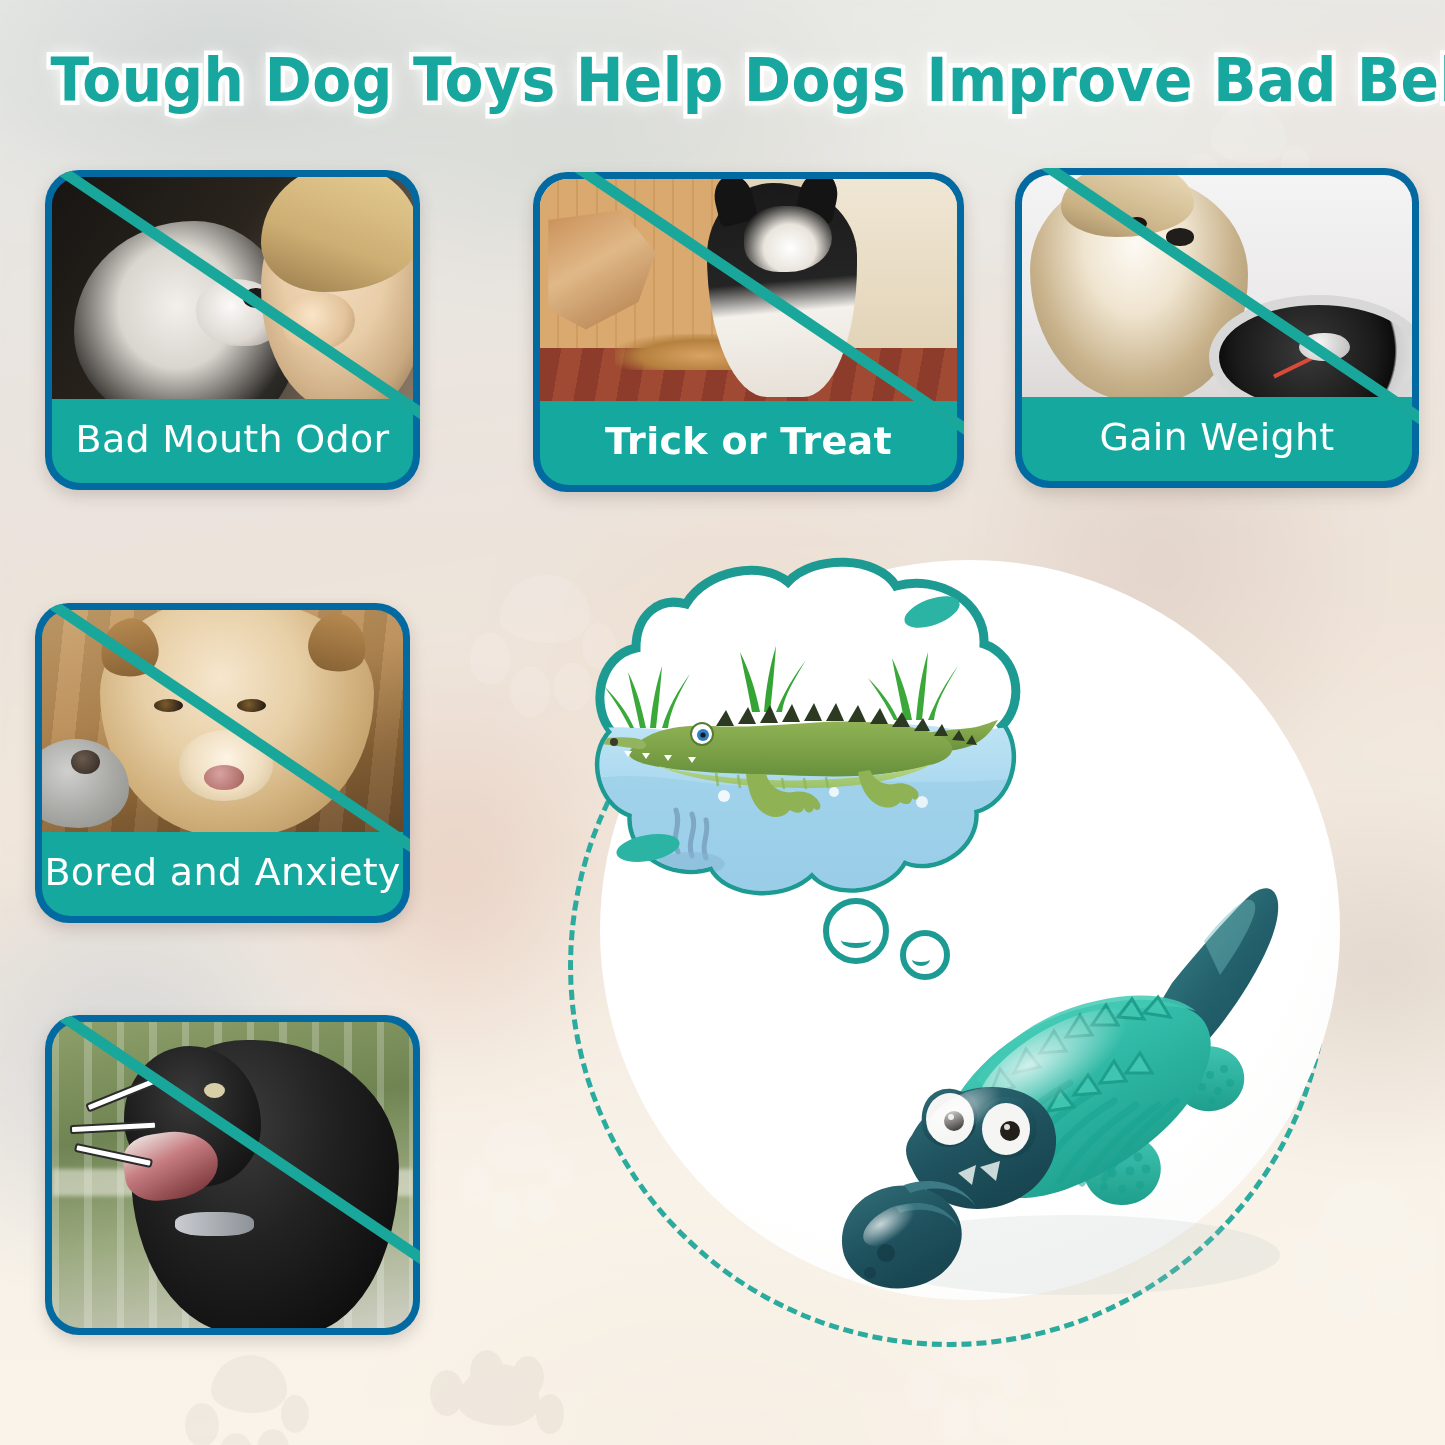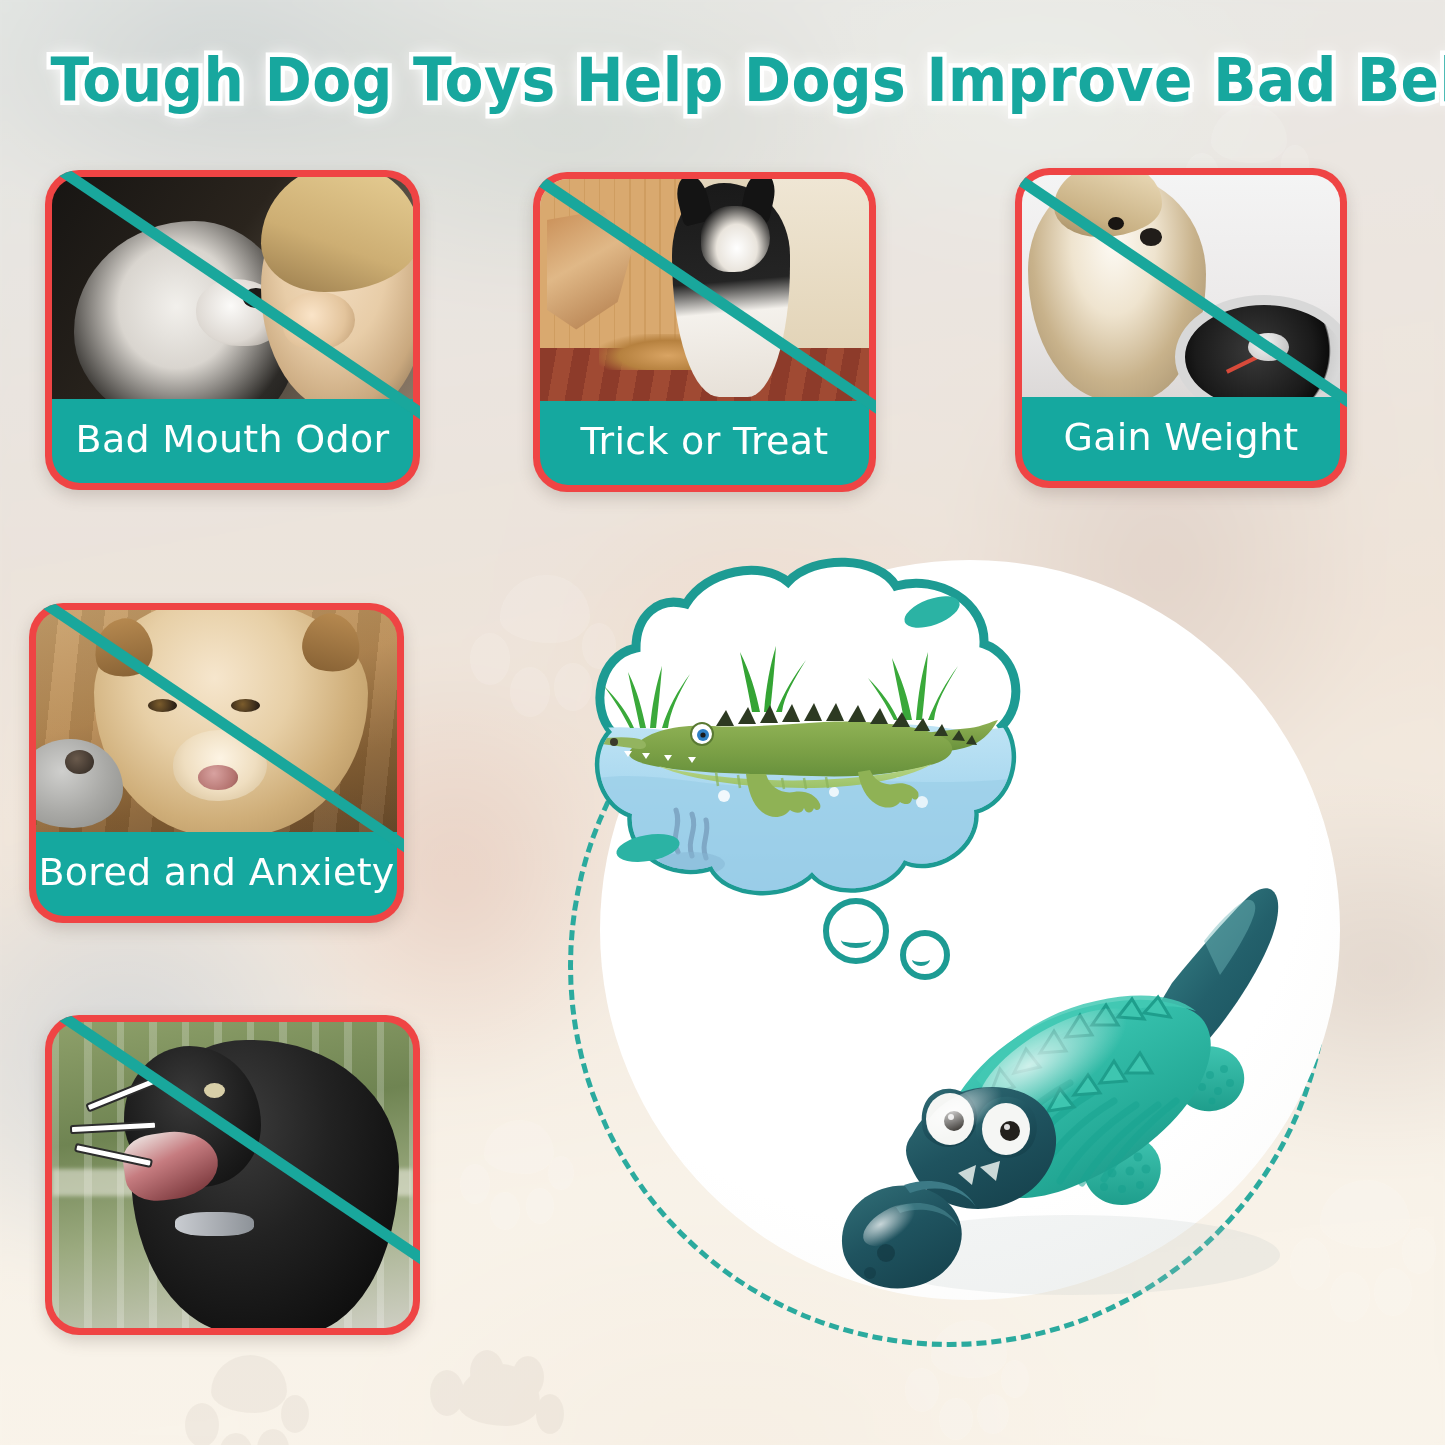--- a/index.html
+++ b/index.html
@@ -69,21 +69,21 @@
     paint-order: stroke fill;
     text-shadow: 0 0 14px rgba(255,255,255,.95), 0 0 22px rgba(255,255,255,.8);
     white-space: nowrap;
     z-index: 6;
   }
 
   
   .card {
     position: absolute;
     border-radius: 34px;
-    background: #ef4444;
+    background: #0369a1;
     padding: 7px;
     box-shadow: 0 6px 16px rgba(90,75,65,.22);
     overflow: hidden;
     z-index: 5;
   }
   .card-inner {
     position: relative;
     width: 100%; height: 100%;
     border-radius: 28px;
     overflow: hidden;
@@ -348,59 +348,59 @@
           <div class="woman"></div>
             <div class="hair"></div>
             <div class="hand"></div>
         </div>
       </div>
       <div class="label-band">Bad Mouth Odor</div>
     </div>
     <div class="slash"></div>
   </div>
 
-  <div class="card" style="left:533px; top:172px; width:343px; height:320px;">
+  <div class="card" style="left:533px; top:172px; width:431px; height:320px;font-weight:bold;">
     <div class="card-inner">
       <div class="photo">
         <div class="scene s2">
           <div class="doorpanel"></div>
             <div class="damage"></div>
             <div class="wall"></div>
           <div class="floor"></div>
             <div class="debris"></div>
           <div class="dog2"></div>
             <div class="ear l"></div>
             <div class="ear r"></div>
             <div class="face2"></div>
         </div>
       </div>
       <div class="label-band">Trick or Treat</div>
     </div>
     <div class="slash"></div>
   </div>
 
-  <div class="card" style="left:1015px; top:168px; width:332px; height:320px;">
+  <div class="card" style="left:1015px; top:168px; width:404px; height:320px;">
     <div class="card-inner">
       <div class="photo">
         <div class="scene s3">
           <div class="dog3"></div>
             <div class="topknot"></div>
             <div class="eye3"></div>
             <div class="nose3"></div>
           <div class="scale"></div>
             <div class="needle"></div>
             <div class="dial"></div>
         </div>
       </div>
       <div class="label-band">Gain Weight</div>
     </div>
     <div class="slash"></div>
   </div>
 
-  <div class="card" style="left:29px; top:603px; width:375px; height:320px;">
+  <div class="card" style="left:35px; top:603px; width:375px; height:320px;">
     <div class="card-inner">
       <div class="photo">
         <div class="scene s4">
           <div class="floorw"></div>
           <div class="dog4"></div>
             <div class="earL"></div>
             <div class="earR"></div>
           <div class="eyeL"></div>
             <div class="eyeR"></div>
           <div class="muzzle"></div>

